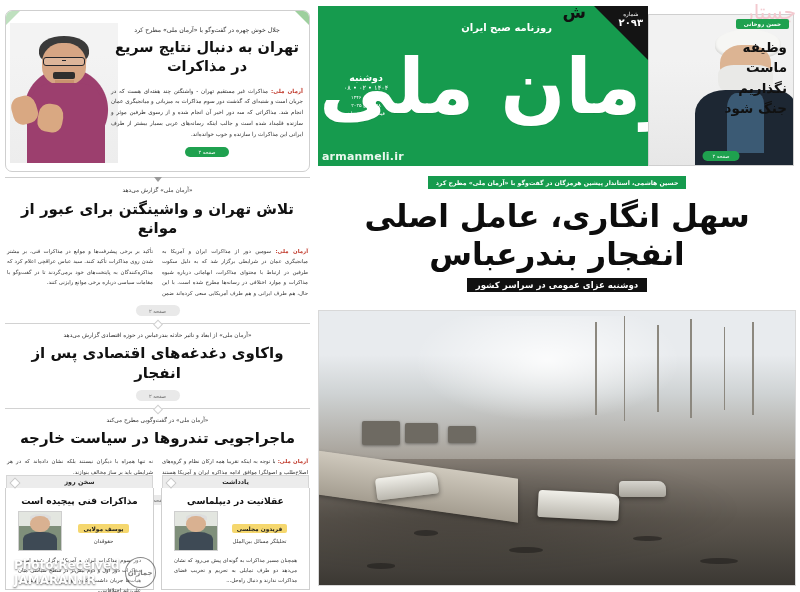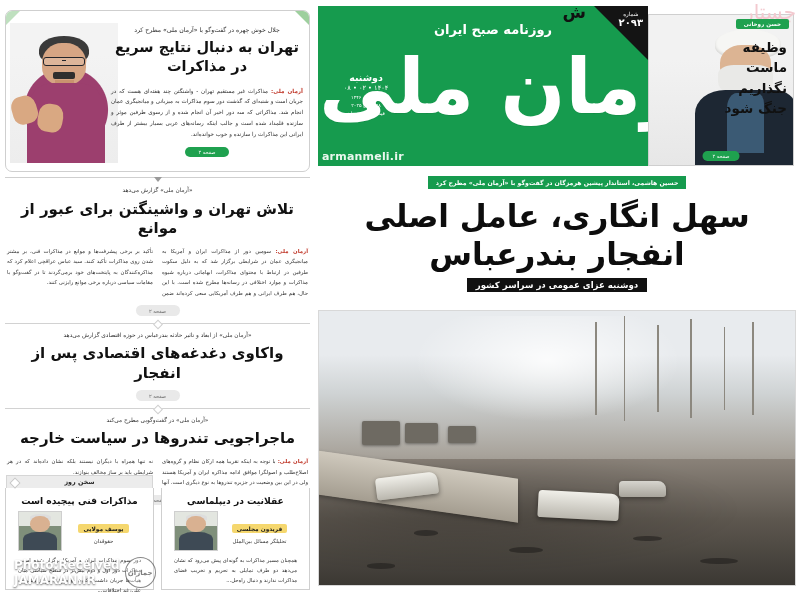--- a/index.html
+++ b/index.html
@@ -118,21 +118,21 @@
     position:absolute;left:318px;top:6px;width:330px;height:160px;
     background:#169b4e;overflow:hidden;
   }
   .mh-corner{
     position:absolute;right:0;top:0;width:0;height:0;
     border-top:54px solid #141414;border-left:54px solid transparent;
   }
   .mh-issue{position:absolute;right:5px;top:5px;text-align:center;color:#fff;z-index:3;}
   .mh-issue .lbl{font-size:5.6px;line-height:1.1;}
   .mh-issue .num{font-size:10px;font-weight:bold;line-height:1.25;letter-spacing:.4px;}
-  .mh-tag{position:absolute;right:96px;top:16px;color:#fff;font-size:13px;font-weight:bold;
+  .mh-tag{position:absolute;right:96px;top:16px;color:#fff;font-size:10px;font-weight:bold;
     letter-spacing:.2px;z-index:3;}
   .mh-logo{
     position:absolute;right:16px;top:6px;left:80px;bottom:4px;
     display:flex;align-items:center;justify-content:center;
     color:#fff;font-size:76px;font-weight:bold;line-height:.86;
     letter-spacing:-4px;white-space:nowrap;z-index:2;
     text-shadow:0 1px 0 rgba(0,0,0,.06);
   }
   .mh-sup{position:absolute;right:62px;top:-4px;color:#111;font-size:17px;font-weight:bold;z-index:4;}
   .mh-date{position:absolute;left:6px;top:66px;text-align:center;color:#fff;z-index:3;width:84px;}
@@ -296,20 +296,21 @@
         <span class="lead-red">آرمان ملی:</span>
         <span>با توجه به اینکه تقریبا همه ارکان نظام و گروه‌های اصلاح‌طلب و اصولگرا موافق ادامه مذاکره ایران و آمریکا هستند ولی در این بین وضعیت در جزیره</span>
         <span>تندروها به نوع دیگری است. آنها نه تنها همراه با دیگران نیستند بلکه نشان داده‌اند که در هر شرایطی باید بر ساز مخالف بنوازند.</span>
       </div>
       <span class="pagebadge plain">صفحه ۳</span>
     </div>
 
     <div class="opinion-row">
 
       <div class="opinion">
+        <div class="op-tab">یادداشت</div>
         <div class="op-title">عقلانیت در دیپلماسی</div>
         <div class="op-meta">
           <div class="op-names">
             <span class="op-name">فریدون مجلسی</span>
             <div class="op-role">تحلیلگر مسائل بین‌الملل</div>
           </div>
           <div class="op-photo">
               <u></u>
               <i></i>
               <b></b>

